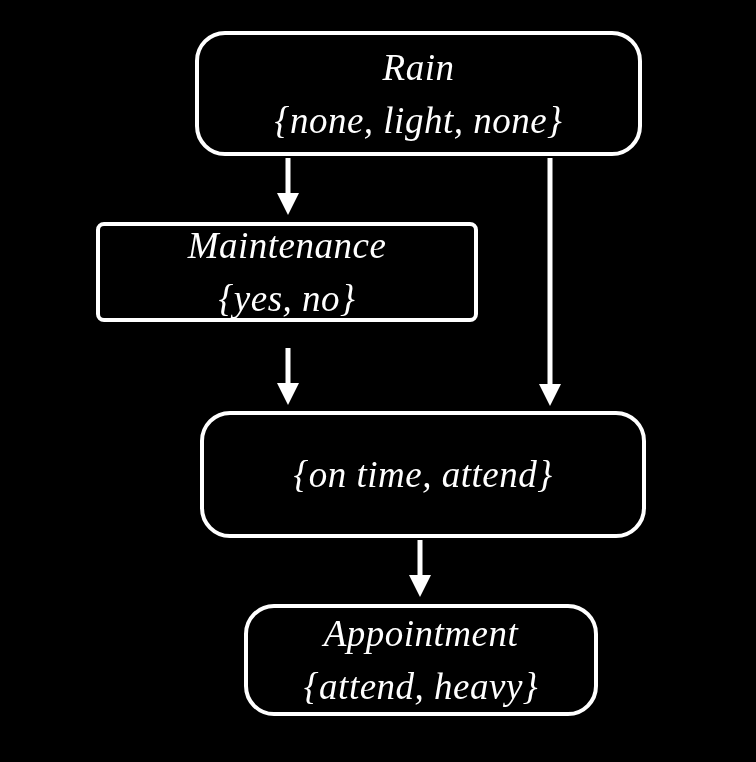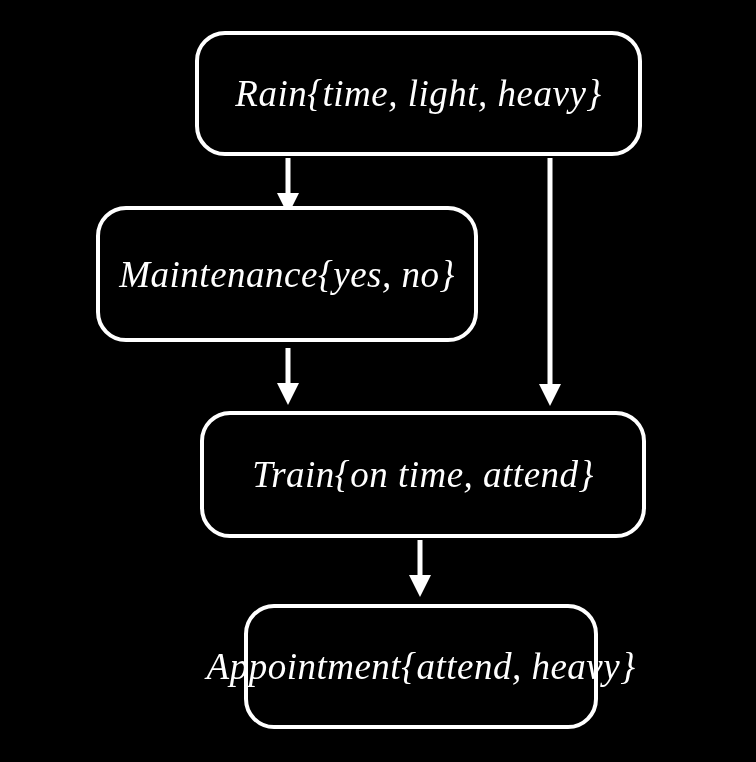--- a/index.html
+++ b/index.html
@@ -16,36 +16,36 @@
     font-family: "Liberation Serif", serif;
   }
   .node {
     position: absolute;
     box-sizing: border-box;
     border: 4px solid #ffffff;
     border-radius: 30px;
     background: #000000;
     color: #ffffff;
     display: flex;
-    flex-direction: row;
+    flex-direction: column;
     align-items: center;
     justify-content: center;
     text-align: center;
     font-style: italic;
     font-size: 37px;
     line-height: 53px;
     letter-spacing: 0.5px;
   }
   .node .node-label, .node .node-values {
     white-space: nowrap;
   }
   #node-rain        { left: 195px; top: 31px;  width: 447px; height: 125px; }
-  #node-maintenance { left: 96px;  top: 206px; width: 382px; height: 136px; }
+  #node-maintenance { left: 96px;  top: 222px; width: 382px; height: 100px; border-radius: 8px; }
   #node-train       { left: 200px; top: 411px; width: 446px; height: 127px; }
-  #node-appointment { left: 244px; top: 604px; width: 354px; height: 125px; }
+  #node-appointment { left: 244px; top: 604px; width: 354px; height: 112px; }
   svg.edges {
     position: absolute;
     left: 0;
     top: 0;
     width: 756px;
     height: 762px;
     pointer-events: none;
   }
   svg.edges line    { stroke: #ffffff; stroke-width: 5; }
   svg.edges polygon { fill: #ffffff; }
@@ -69,30 +69,29 @@
       <polygon points="277,383 299,383 288,405"></polygon>
     </g>
     <g>
       <line x1="420" y1="540" x2="420" y2="576"></line>
       <polygon points="409,575 431,575 420,597"></polygon>
     </g>
   </svg>
 
   <div class="node" id="node-rain">
     <div class="node-label">Rain</div>
-    <div class="node-values">{time, light, heavy}</div>
+    <div class="node-values">{none, light, none}</div>
   </div>
 
   <div class="node" id="node-maintenance">
     <div class="node-label">Maintenance</div>
     <div class="node-values">{yes, no}</div>
   </div>
 
   <div class="node" id="node-train">
-    <div class="node-label">Train</div>
     <div class="node-values">{on time, attend}</div>
   </div>
 
   <div class="node" id="node-appointment">
     <div class="node-label">Appointment</div>
     <div class="node-values">{attend, heavy}</div>
   </div>
 
 </div>
 

